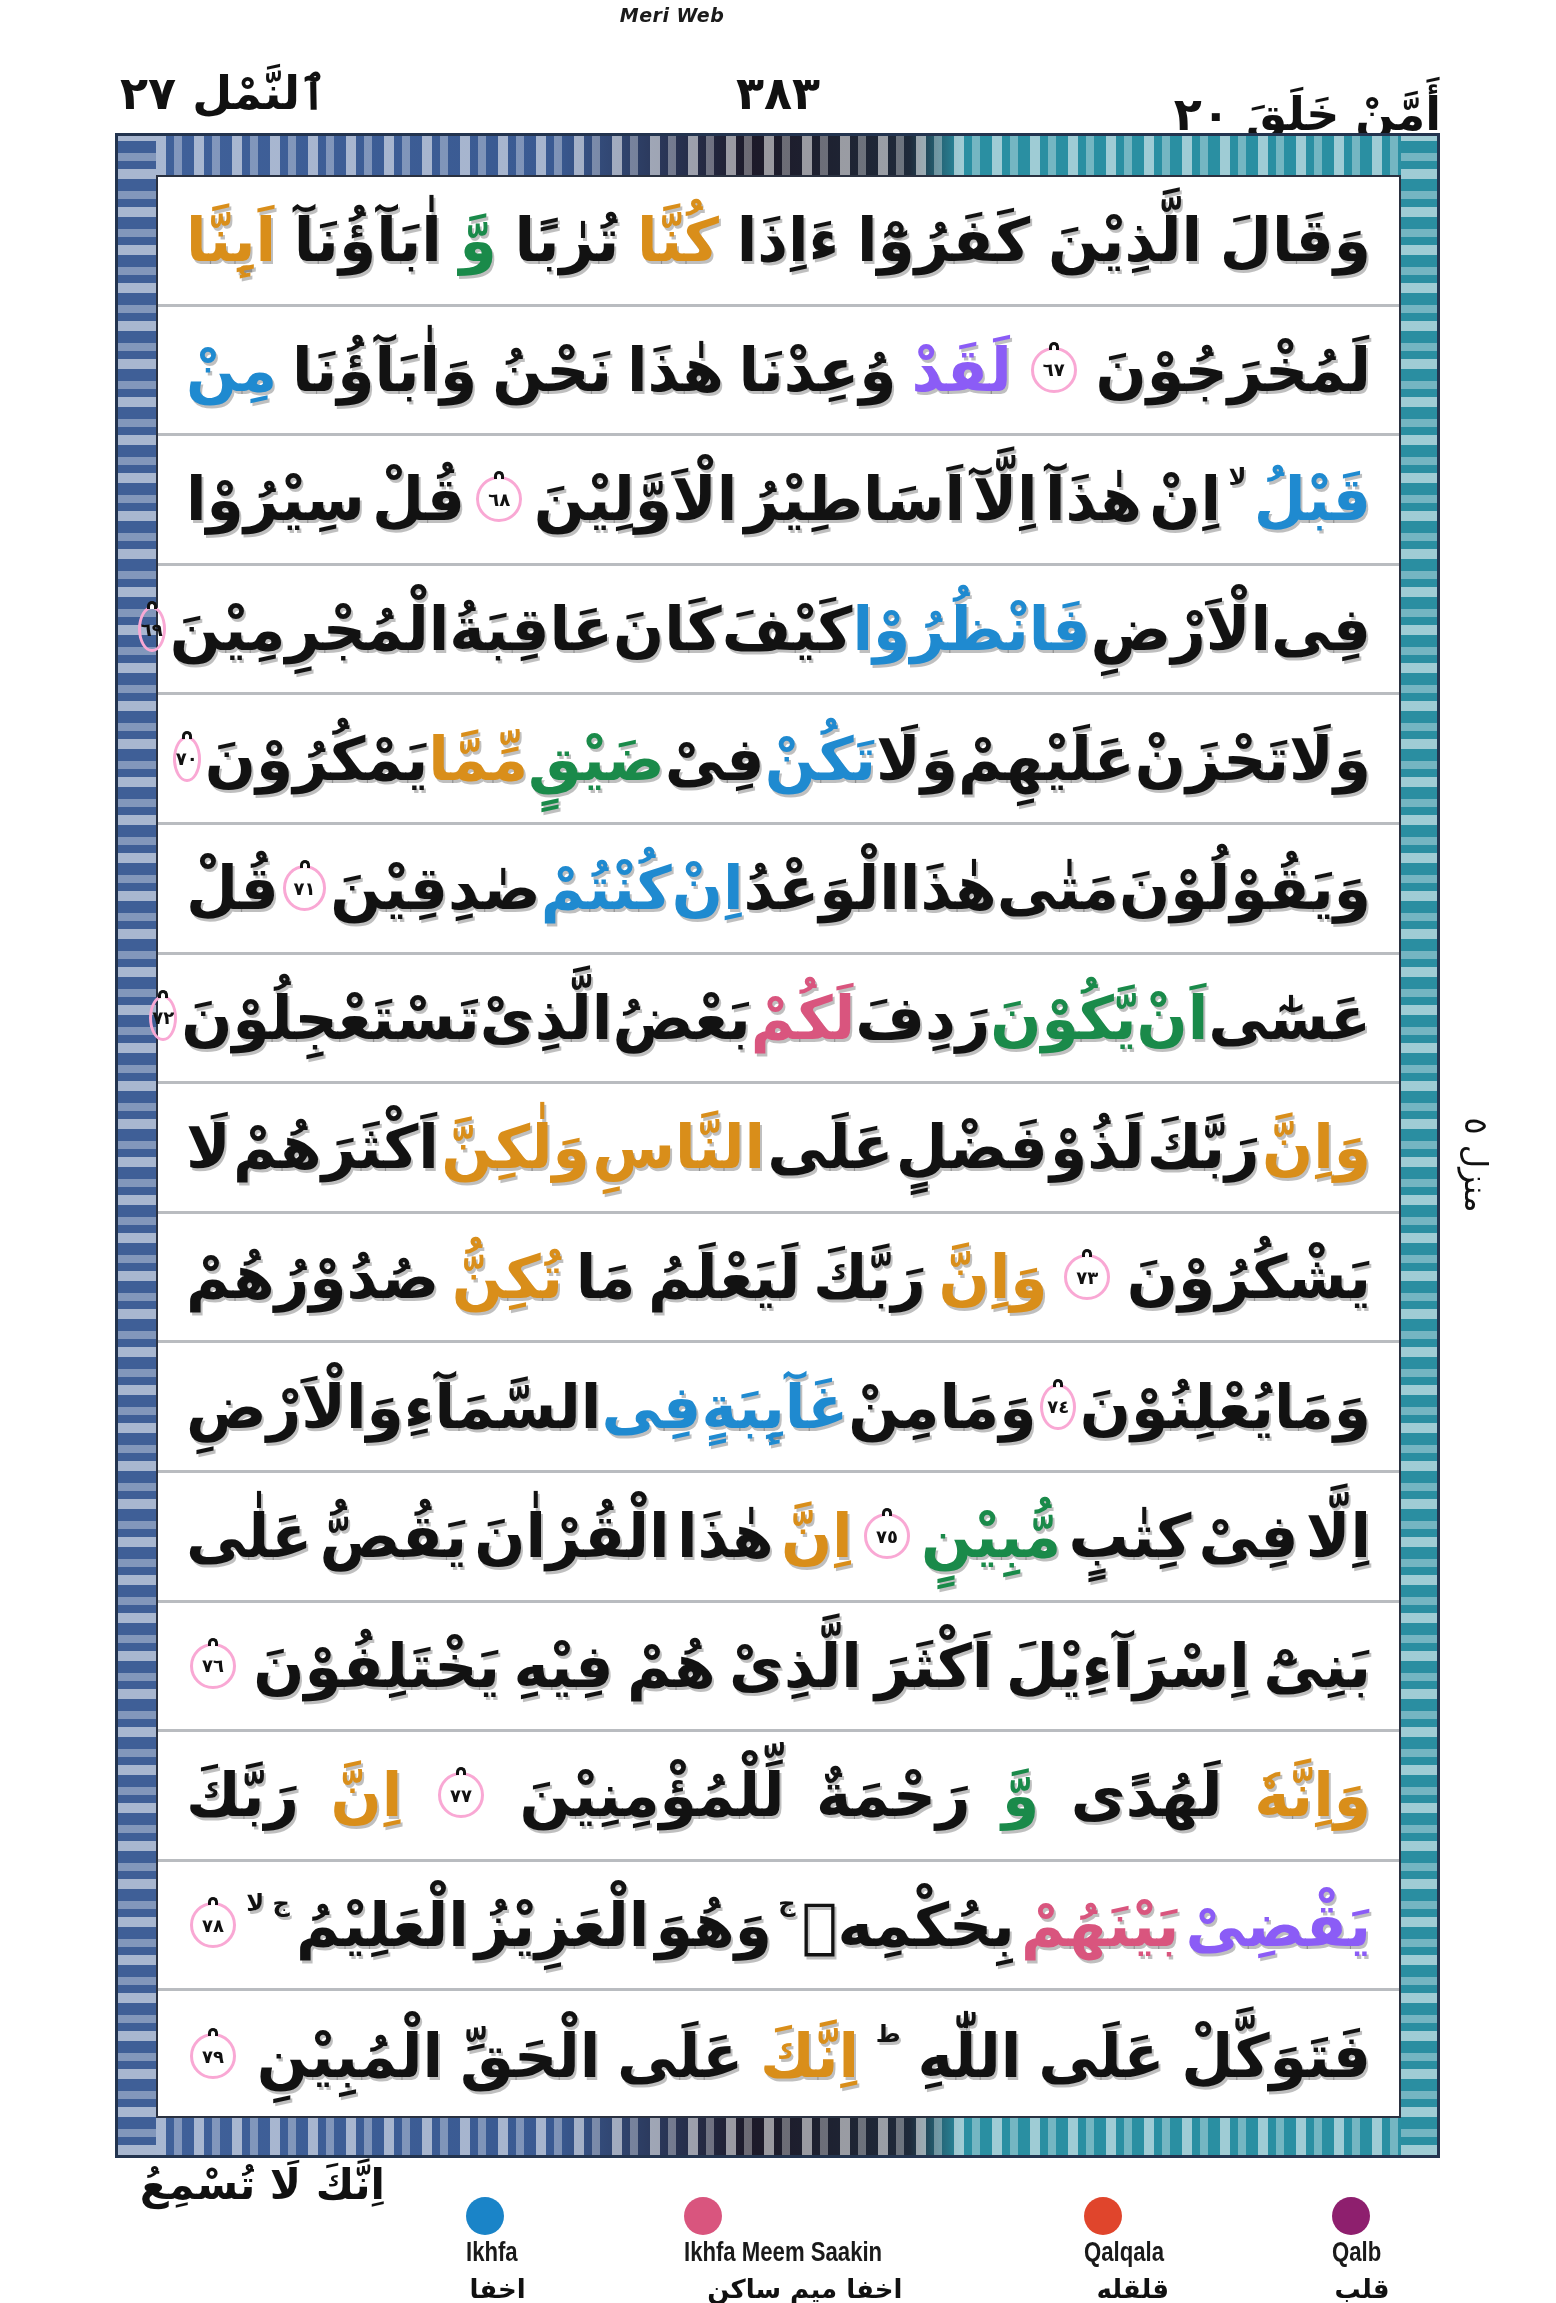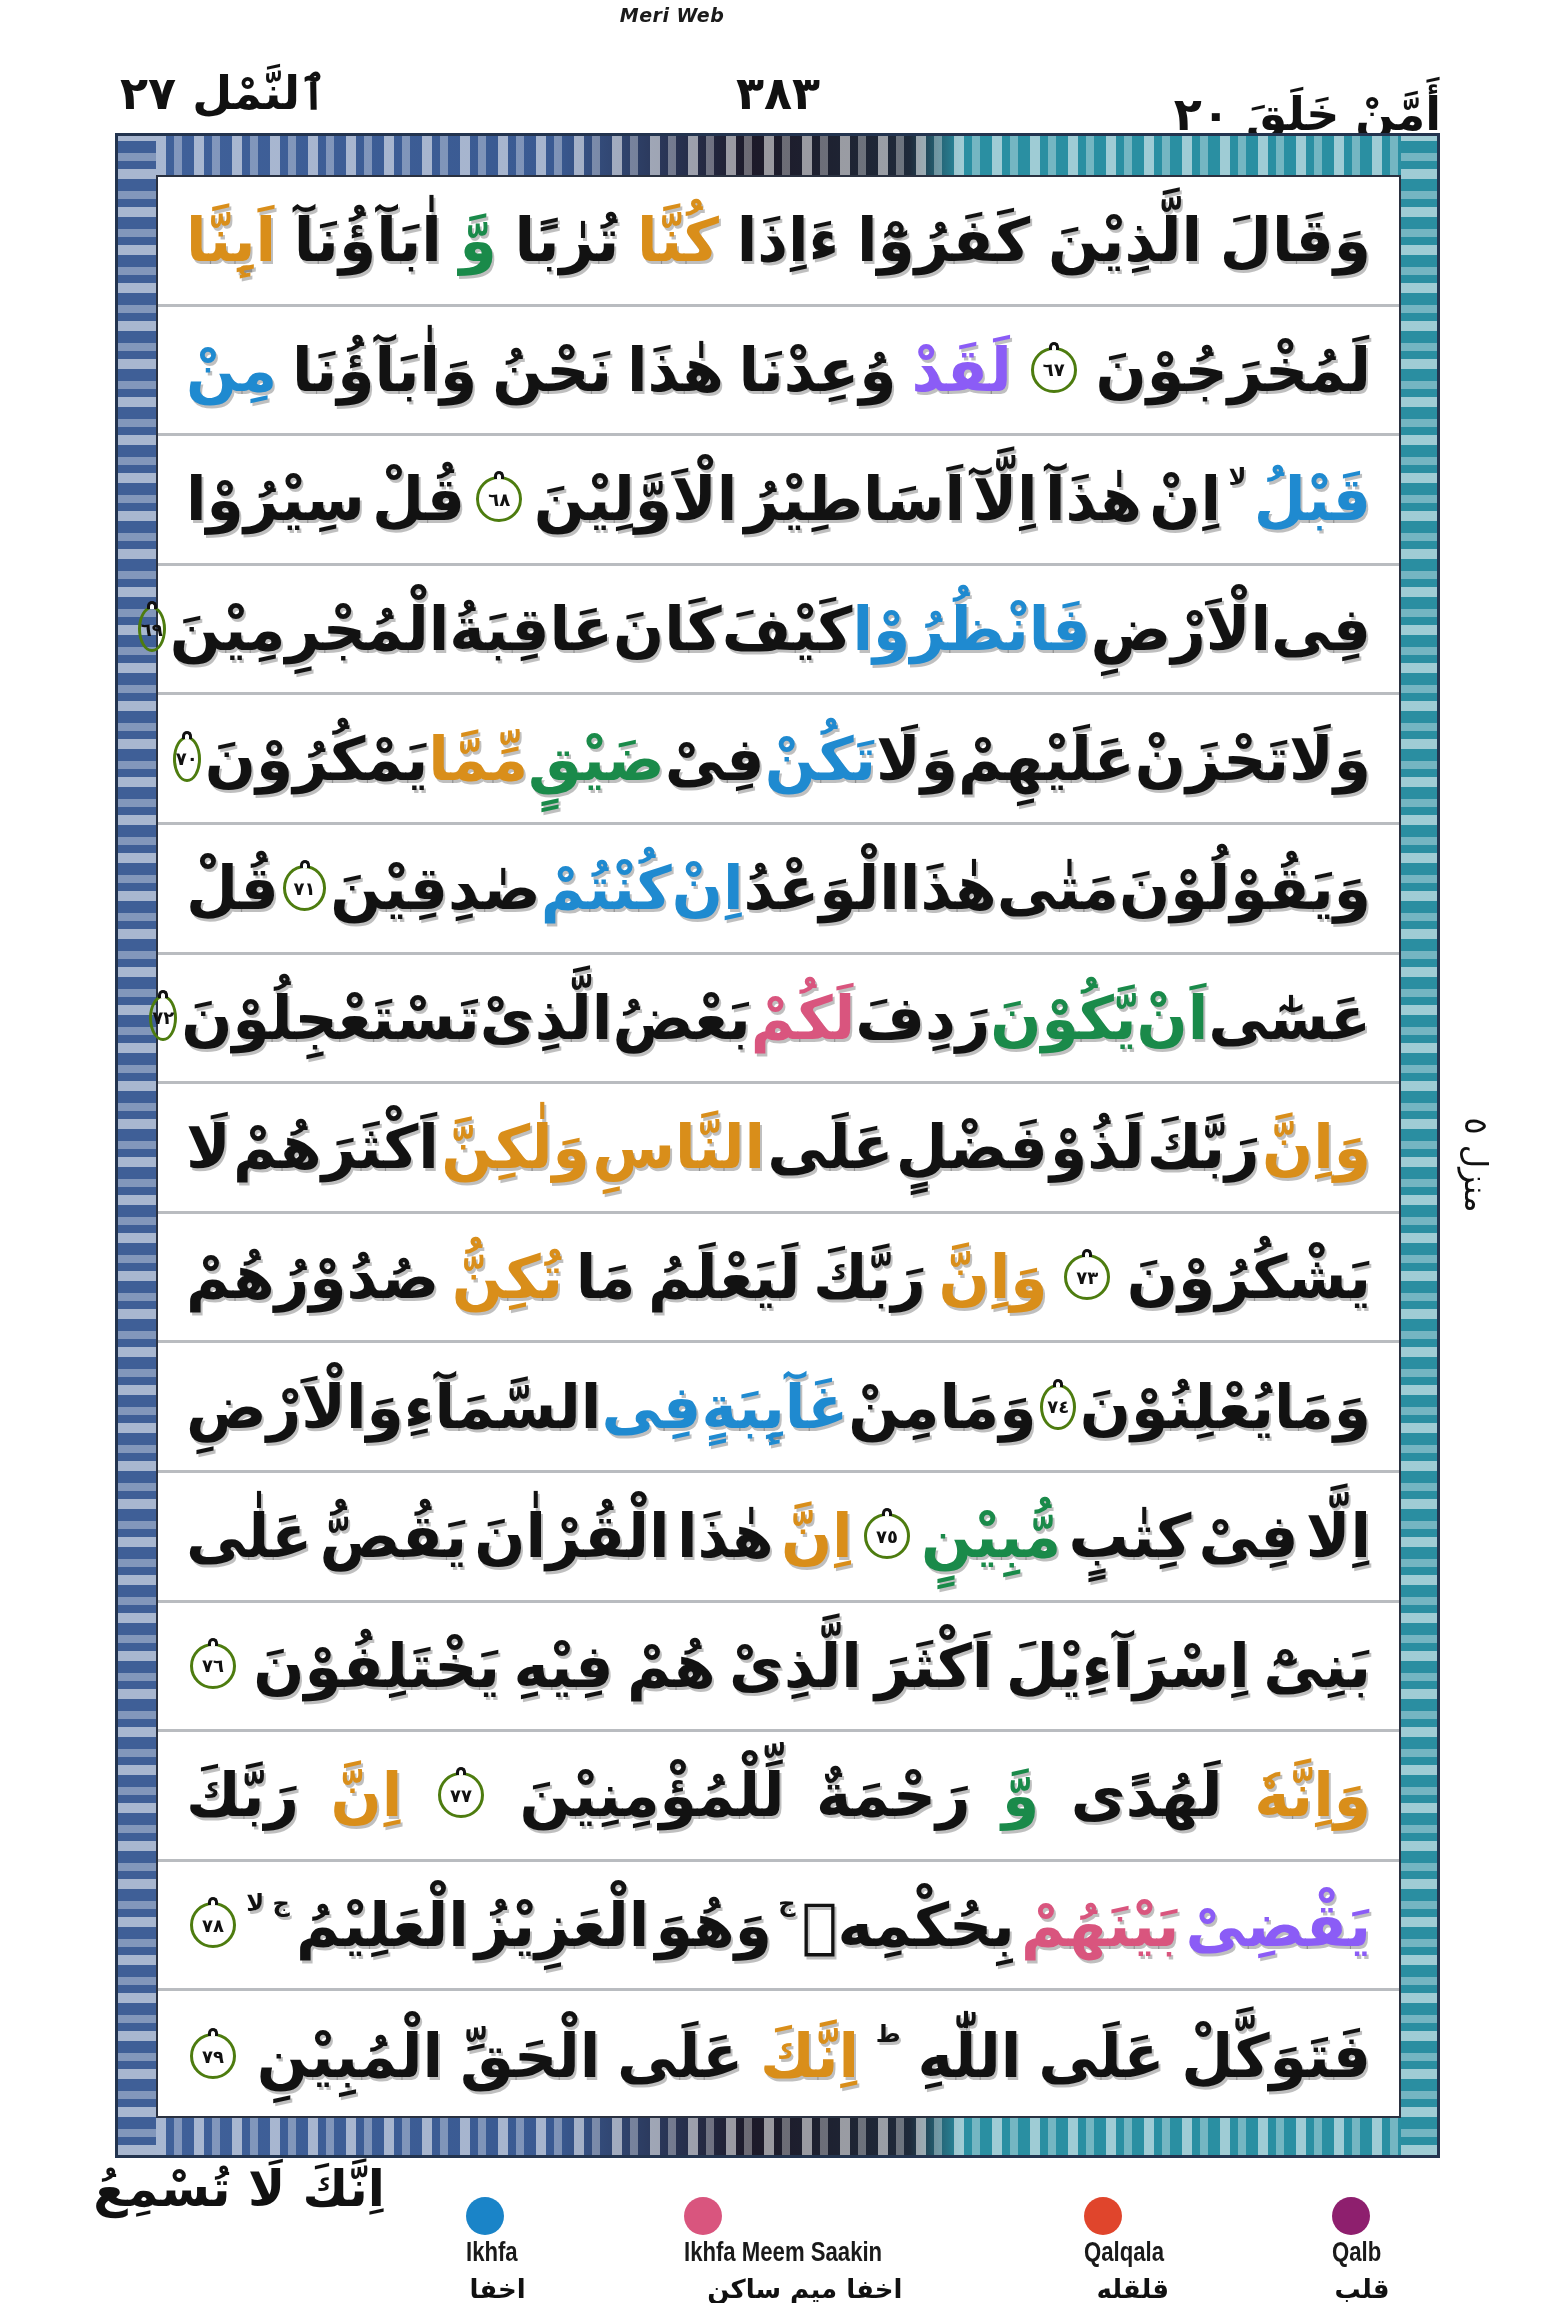--- a/index.html
+++ b/index.html
@@ -44,37 +44,37 @@
   .line:last-child { border-bottom: none; }
 
   .w { display: inline-block; }
   .c-ghunna { color: #d98e1a; }
   .c-green  { color: #1a8a4a; }
   .c-red    { color: #8b5cf6; }
   .c-blue   { color: #1f8ad0; }
   .c-pink   { color: #d9557e; }
 
   .ayah { display: inline-flex; align-items: center; justify-content: center;
-          width: 40px; height: 40px; border: 3px solid #4d7c0f; border-radius: 50%;
+          width: 40px; height: 40px; border: 3px solid #f9a8d4; border-radius: 50%;
           font-size: 18px; font-weight: bold; color: #111; position: relative;
           text-shadow: none; margin: 0 4px; }
   .ayah::before { content: ""; position: absolute; top: -8px; left: 50%; margin-left: -5px;
           width: 10px; height: 8px; border: 3px solid #111; border-bottom: none;
           border-radius: 6px 6px 0 0; background: #fff; box-sizing: border-box; }
   .waqf { font-size: 24px; vertical-align: top; position: relative; top: -22px; }
 
   .manzil { position: absolute; left: 1446px; top: 1085px; width: 60px; height: 160px;
             display: flex; align-items: center; justify-content: center; }
   .manzil span { display: inline-block; transform: rotate(90deg); white-space: nowrap;
                  font-family: "DejaVu Sans", sans-serif; font-size: 32px; color: #111;
                  direction: rtl; }
 
   
   .catchword { position: absolute; left: 115px; top: 2160px; width: 270px; height: 80px;
-               direction: rtl; text-align: right; font-weight: bold; font-size: 50px;
+               direction: rtl; text-align: right; font-weight: bold; font-size: 42px;
                color: #111; font-family: "DejaVu Sans", sans-serif; white-space: nowrap; }
 
   .legend-item { position: absolute; top: 2195px; display: flex; align-items: flex-start; flex-direction: column; }
   .legend-dot { width: 38px; height: 38px; border-radius: 50%; margin-right: 6px; margin-top: 2px; }
   .legend-text { display: flex; flex-direction: column; align-items: center; }
   .legend-en { font-family: "Liberation Sans", sans-serif; font-weight: bold; font-size: 27px;
                color: #1a1a1a; line-height: 34px; transform: scaleX(0.82); transform-origin: left center; white-space: nowrap; }
   .legend-ar { font-family: "DejaVu Sans", sans-serif; font-weight: bold; font-size: 26px;
                color: #111; direction: rtl; line-height: 40px; white-space: nowrap; }
 </style>

